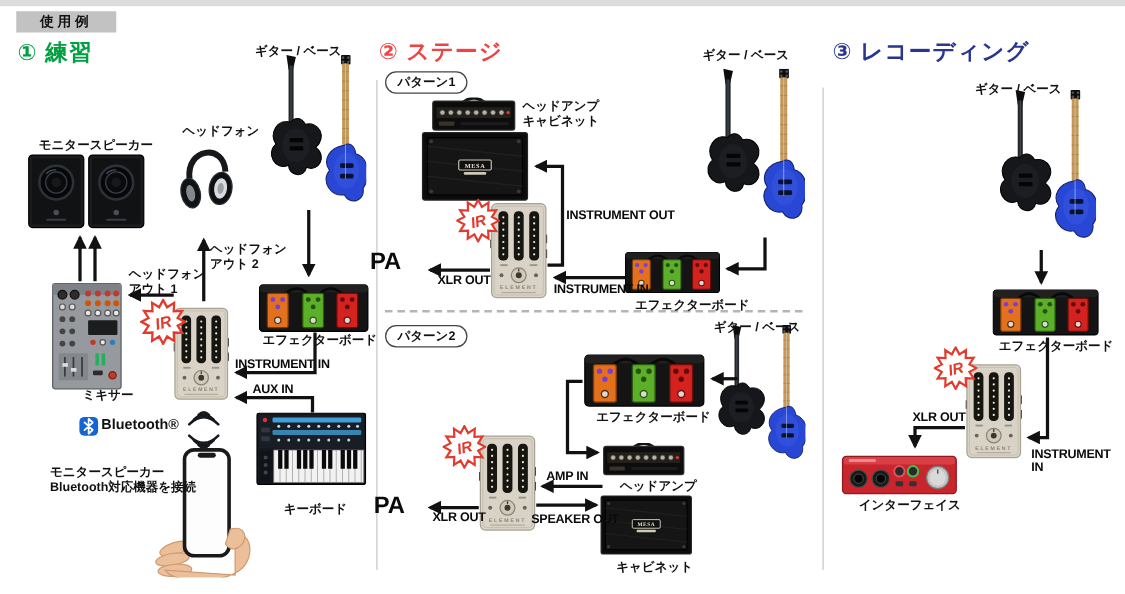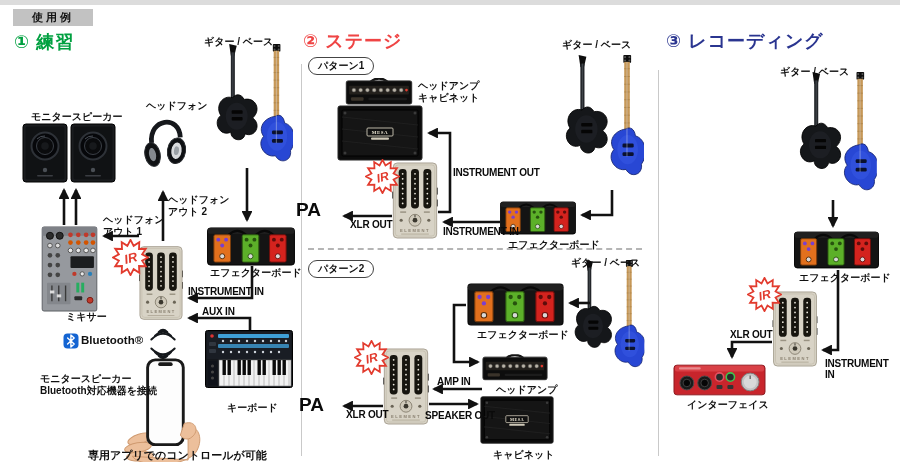--- a/index.html
+++ b/index.html
@@ -403,21 +403,20 @@
   <div class="abs lbl pre" style="left:103px;top:214px;">ヘッドフォン
 アウト 1</div>
   <div class="abs lbl" style="left:66px;top:312px;font-family:Liberation Mono, monospace;">ミキサー</div>
   <div class="abs lbl" style="left:210px;top:267px;">エフェクターボード</div>
   <div class="abs io" style="left:188px;top:286px;">INSTRUMENT IN</div>
   <div class="abs io" style="left:202px;top:306px;">AUX IN</div>
   <div class="abs btword" style="left:81px;top:334px;">Bluetooth®</div>
   <div class="abs lbl pre" style="left:40px;top:373px;">モニタースピーカー
 Bluetooth対応機器を接続</div>
   <div class="abs lbl" style="left:227px;top:402px;">キーボード</div>
-  <div class="abs lbl" style="left:88px;top:449px;font-size:11px;">専用アプリでのコントロールが可能</div>
 
   <div class="abs pill" style="left:308px;top:57px;">パターン1</div>
   <div class="abs pill" style="left:308px;top:260px;">パターン2</div>
 
   <svg class="dev" style="left:344px;top:78px;width:70px;height:27px;" viewBox="0 0 70 28">
       <use href="#s-amphead"></use>
     </svg>
   <svg class="dev" style="left:337px;top:105px;width:86px;height:56px;" viewBox="0 0 86 56">
       <use href="#s-cab"></use>
     </svg>

